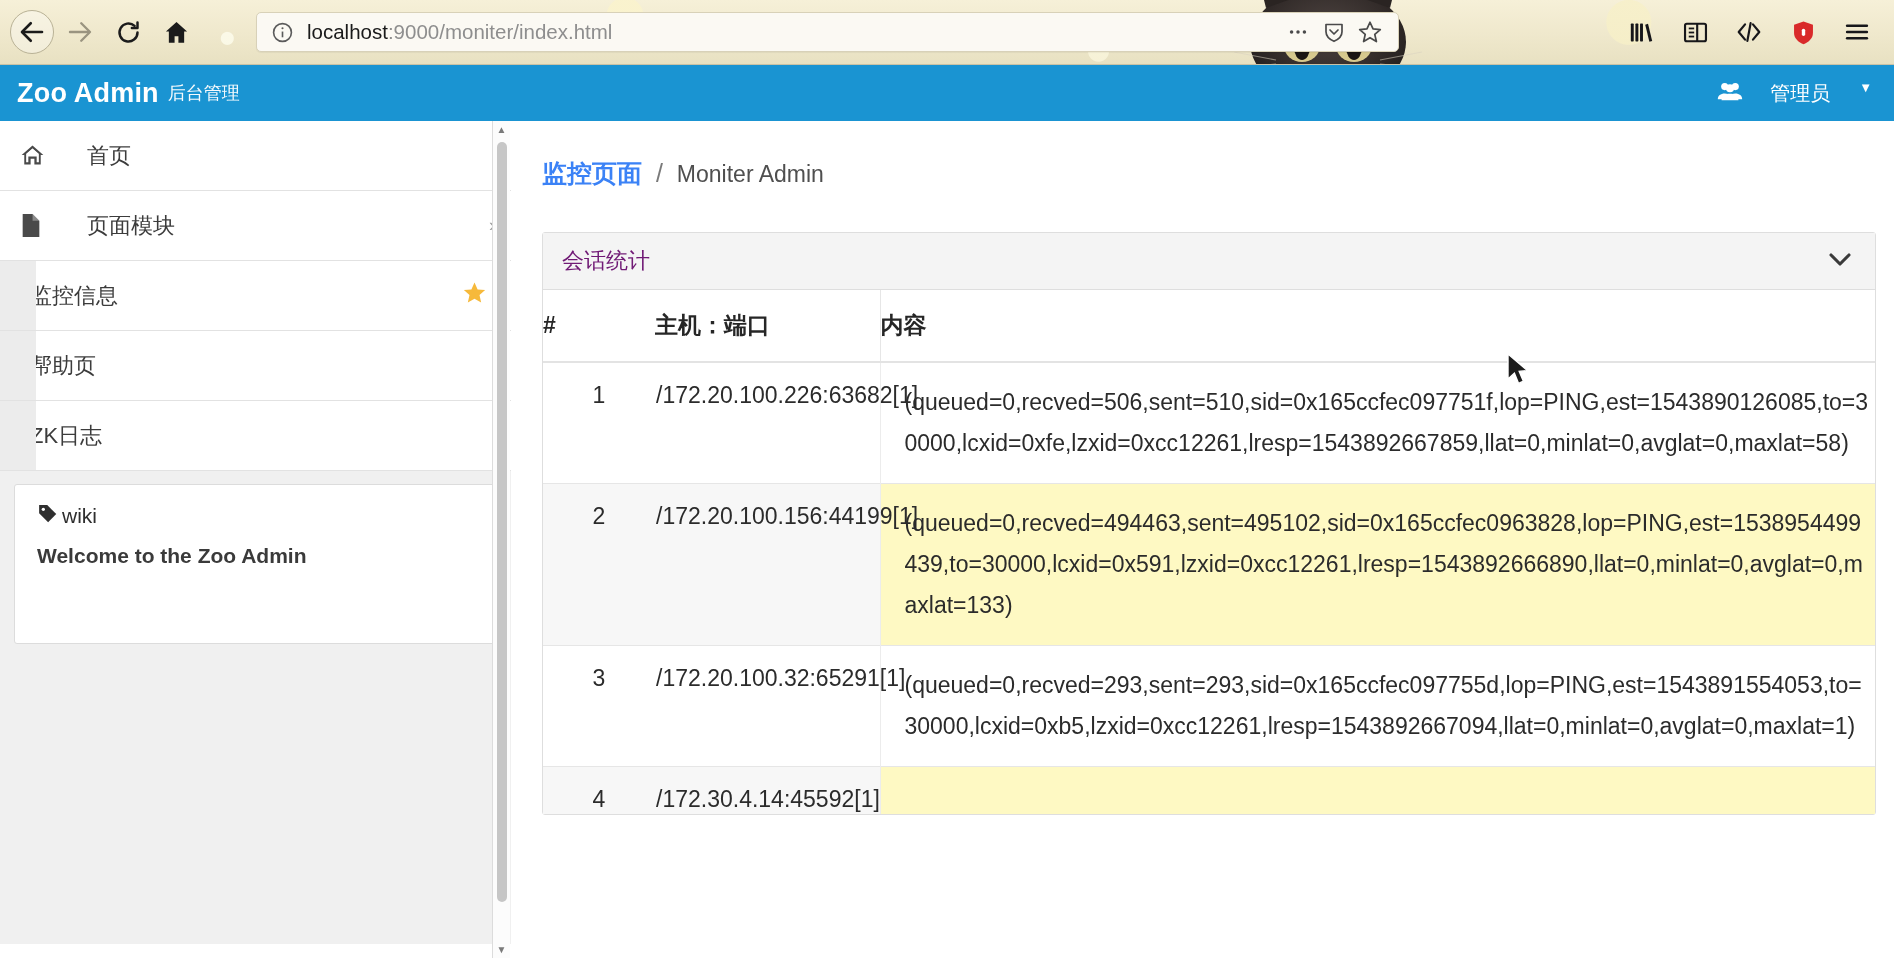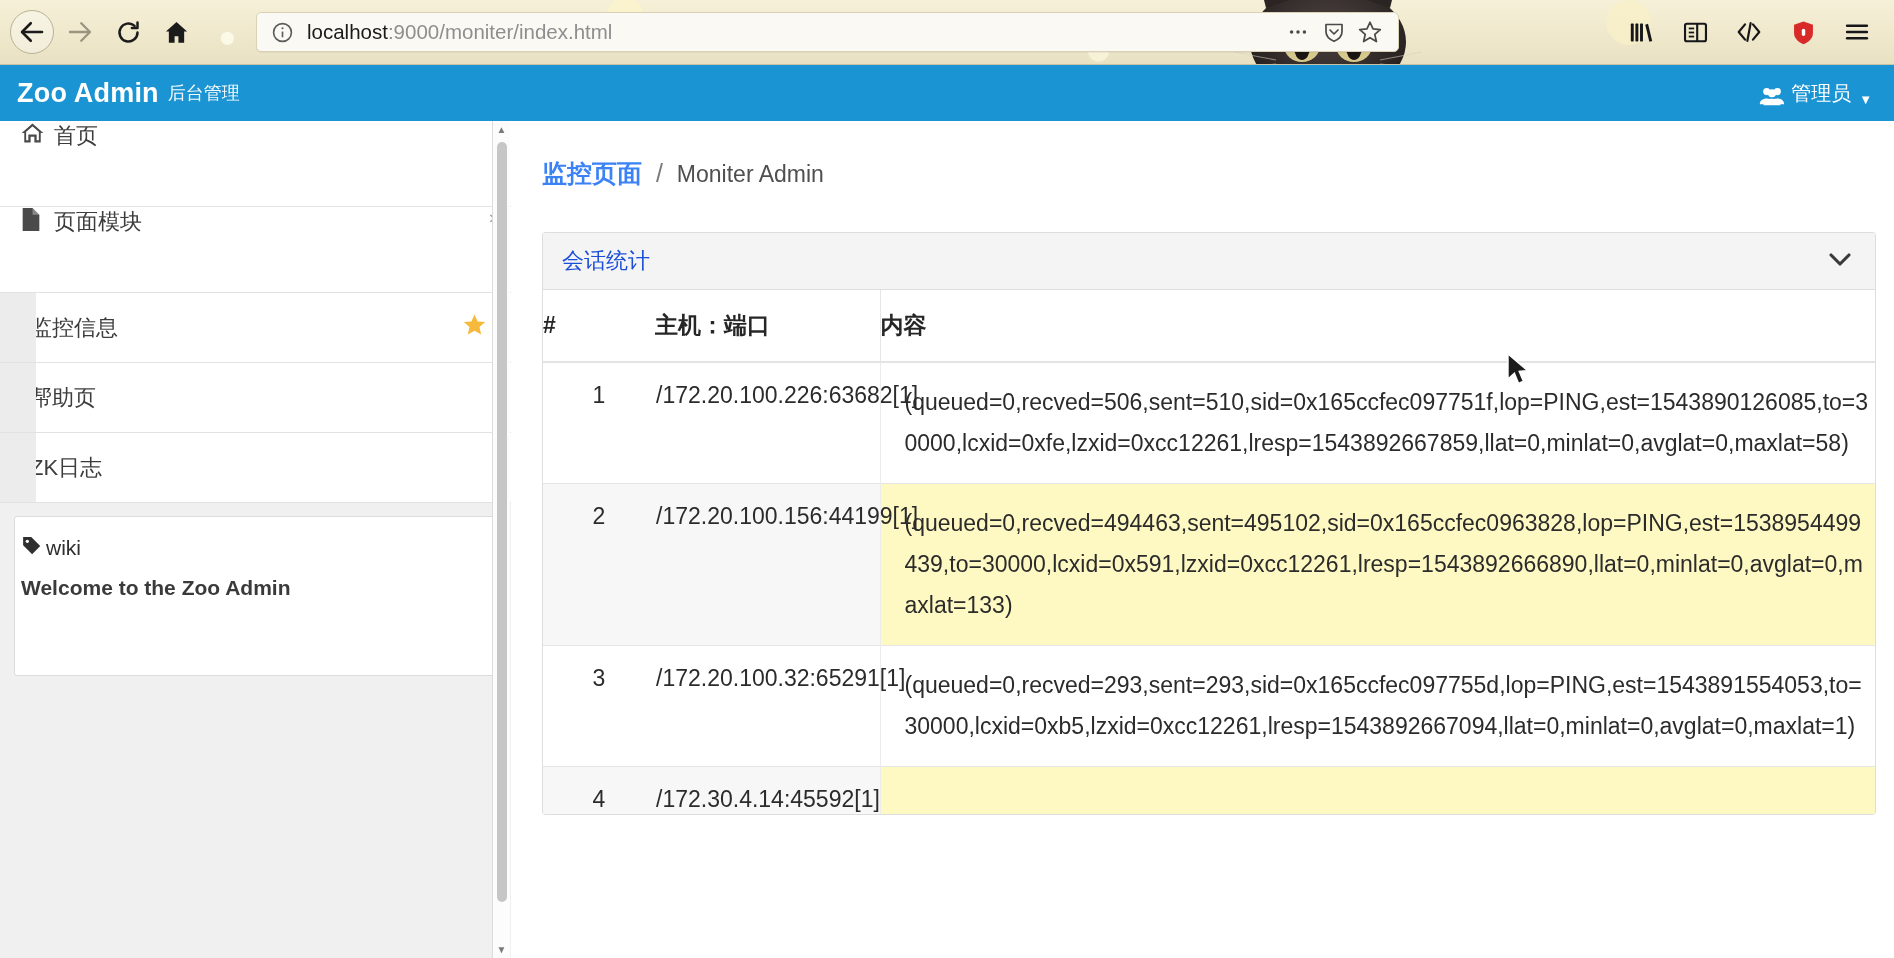--- a/index.html
+++ b/index.html
@@ -100,21 +100,21 @@
     height: 56px;
     background: #1a94d2;
     display: flex; align-items: center;
     padding: 0 22px 0 17px;
     color: #fff;
   }
   #brand { font-size: 27px; font-weight: 700; letter-spacing: .2px; }
   #brand-sub { font-size: 18px; font-weight: 400; margin-left: 9px; opacity: .96; }
   #user-menu {
     margin-left: auto;
-    display: flex; align-items: flex-end; gap: 6px;
+    display: flex; align-items: flex-start; gap: 27px;
     font-size: 20px; cursor: pointer;
   }
   #user-caret { font-size: 13px; margin-left: 2px; }
 
   
   #page-body { display: flex; height: 837px; }
 
   
   #sidebar-col {
     position: relative;
@@ -124,27 +124,28 @@
     border-right: 1px solid #ddd;
   }
   #sidebar-scroll {
     width: 511px; height: 837px;
     overflow: hidden;
     background: #fff;
   }
   .nav-list { list-style: none; margin: 0; padding: 0; }
   .nav-item {
     border-bottom: 1px solid #e2e2e2;
-    display: flex; align-items: flex-start;
-    height: 86px;
+    display: flex; align-items: center;
+    height: 70px;
     padding: 0 16px 0 20px;
     font-size: 22px;
     color: #3c3c3c;
     cursor: pointer;
     background: #fff;
+    gap: 33px;
   }
   .nav-item .nav-ico { width: 32px; display:inline-flex; justify-content:flex-start; color:#4a4a4a; }
   .nav-item .nav-label { margin-left: 2px; }
   .nav-item .nav-caret { margin-left: auto; color: #9b9b9b; font-size: 18px; }
 
   .sub-list { list-style:none; margin:0; padding:0; background:#fff; }
   .sub-item {
     position: relative;
     display: flex; align-items: center;
     height: 70px;
@@ -161,21 +162,21 @@
     background: #ececec;
   }
   .sub-item .sub-ico { width: 30px; display:inline-flex; color:#444; }
   .sub-item .star { margin-left: auto; color: #f6b93b; font-size: 23px; }
 
   #wiki-panel-wrap { padding: 13px 14px 0 14px; background:#f0f0f0; }
   #wiki-panel {
     background: #fff;
     border: 1px solid #dcdcdc;
     border-radius: 3px;
-    padding: 18px 22px 30px 6px;
+    padding: 18px 22px 30px 22px;
     height: 160px;
   }
   #wiki-title { font-size: 21px; color: #2f2f2f; display:flex; align-items:center; gap:4px; }
   #wiki-body { margin-top: 15px; font-size: 21px; color: #3a3a3a; font-weight: bold; }
   #sidebar-filler { background: #f0f0f0; height: 300px; }
 
   
   #sidebar-scrollbar {
     position: absolute; right: 0; top: 0;
     width: 18px; height: 837px;
@@ -214,21 +215,21 @@
     border-radius: 3px;
     background: #fff;
   }
   #panel-head {
     background: #f4f4f4;
     border-bottom: 1px solid #dedede;
     height: 57px;
     display: flex; align-items: center;
     padding: 0 22px 0 19px;
   }
-  #panel-title { font-size: 22px; color: #1d4ed8; }
+  #panel-title { font-size: 22px; color: #701a75; }
   #panel-toggle { margin-left: auto; color: #3a3a3a; font-size: 20px; cursor: pointer; }
 
   table.stats { width: 100%; border-collapse: collapse; table-layout: fixed; }
   table.stats th {
     font-size: 23px; font-weight: 700; color: #262626;
     text-align: left;
     padding: 20px 10px 20px 0;
     border-bottom: 2px solid #e3e3e3;
   }
   th.c-idx { width: 112px; text-align: center; }

